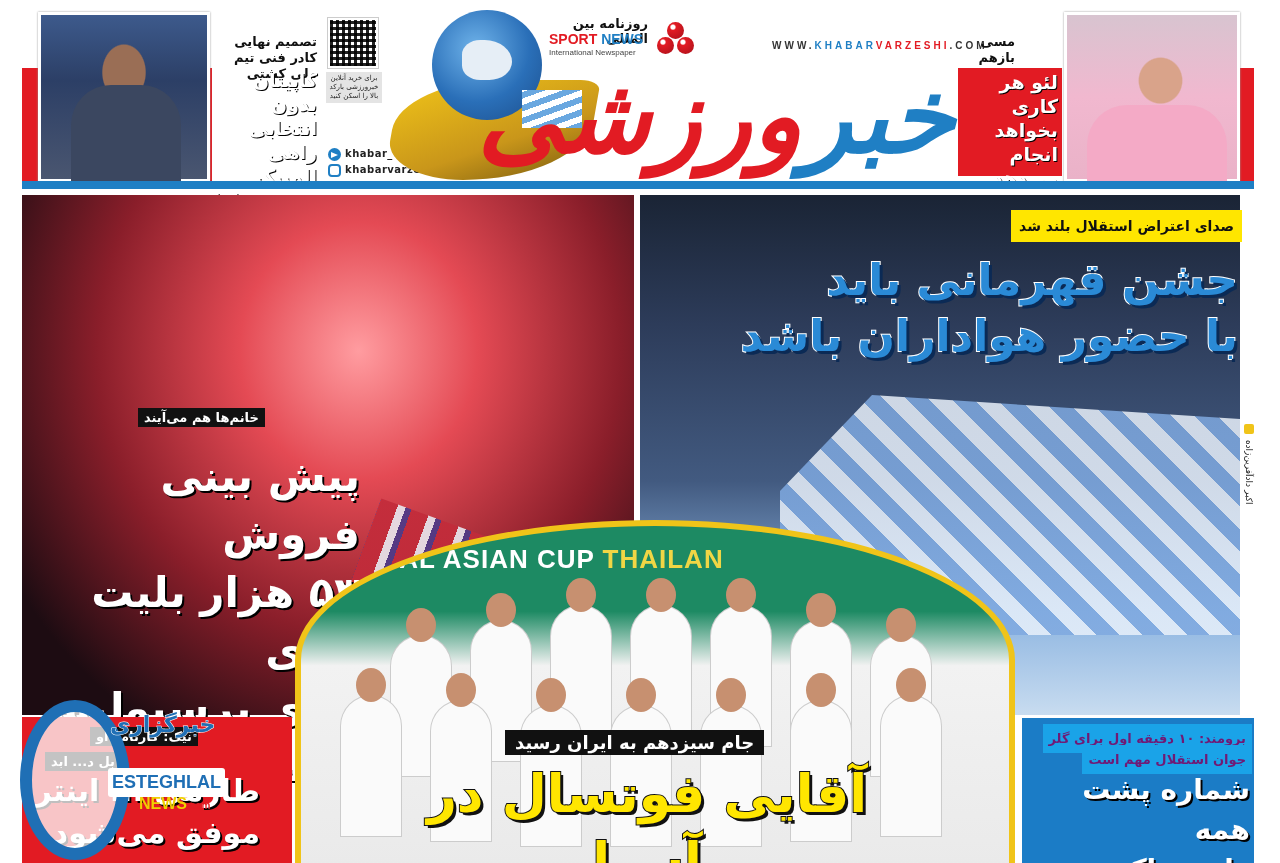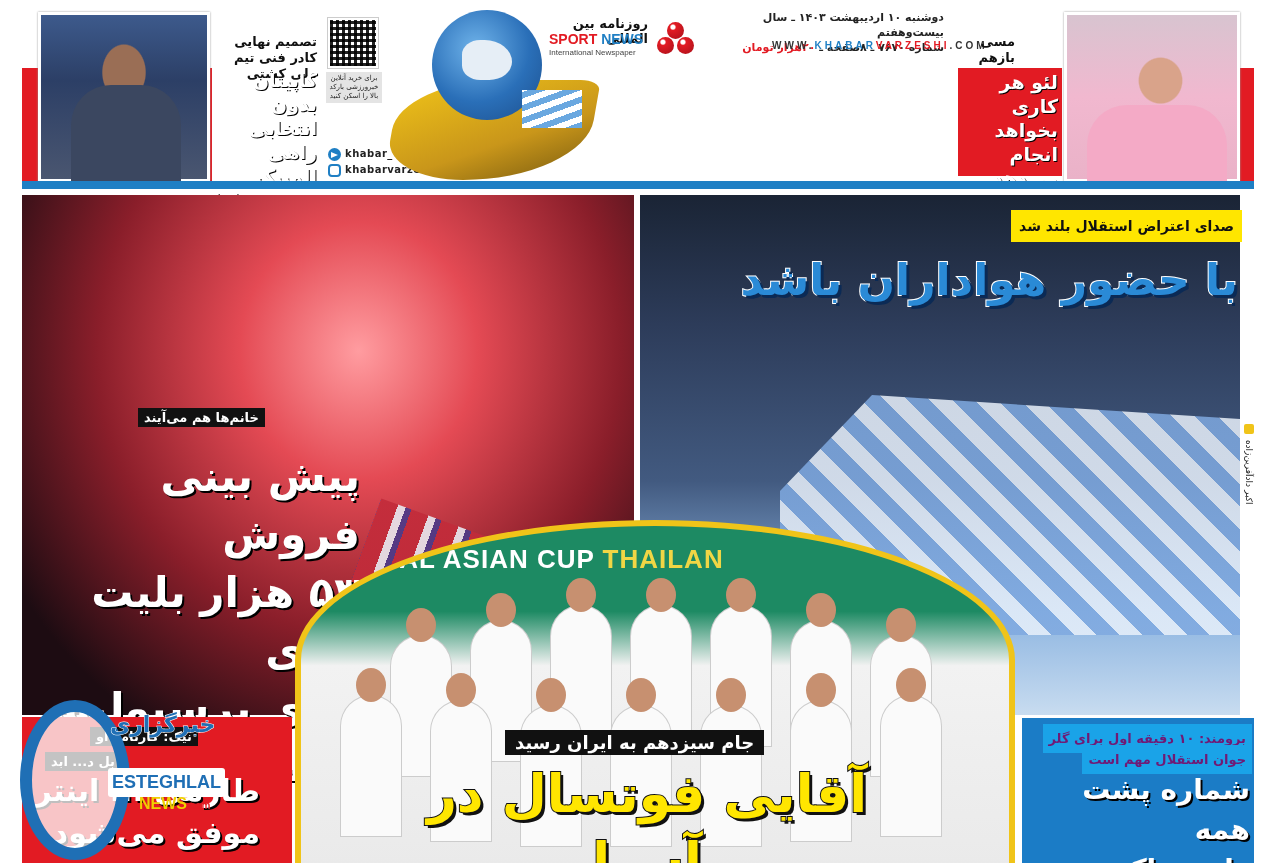--- a/index.html
+++ b/index.html
@@ -146,28 +146,24 @@
     <span class="s1">SPORT</span>
     <span class="s2">NEWS</span>
   </div>
   <div class="abs brand-intl">International Newspaper</div>
   <div class="abs balls">
     <span class="ball" style="left:11px; top:0;"></span>
     <span class="ball" style="left:1px; top:15px;"></span>
     <span class="ball" style="left:21px; top:15px;"></span>
   </div>
 
-
-  <div class="abs dateline rtl">
-    <div>دوشنبه ۱۰ اردیبهشت ۱۴۰۳ ـ سال بیست‌وهفتم</div>
-    <div>
-      <span>شماره ۷۶۷۰ ـ ۸صفحه ـ</span>
-      <span class="price">۲۰هزار تومان</span>
-    </div>
-  </div>
+  <div class="abs logo-text">
+    <span class="c1">خبر</span><span class="c2">ورزشی</span>
+  </div>
+
   <div class="abs url">
     <span>WWW.</span><span class="k">KHABAR</span><span class="v">VARZESHI</span><span>.COM</span>
   </div>
 
   <div class="abs red-box right-teaser-red"></div>
   <div class="abs kicker-small rtl" style="left:955px; top:34px; width:60px;">مسی بازهم رکورد زد</div>
   <div class="abs red-box" style="left:958px; top:68px; width:104px; height:108px;"></div>
   <div class="abs teaser-title rtl" style="left:958px; top:70px; width:100px;">لئو هر کاری بخواهد انجام می‌دهد</div>
   <div class="abs photo-box messi">
     <div class="abs messi-shirt"></div>
@@ -184,20 +180,21 @@
   <div>۵۳ هزار بلیت برای</div>
   <div>بازی پرسپولیس</div>
   <div>و سپاهان</div>
 </div>
 
 <div class="abs right-photo">
   <div class="abs flags-blue"></div>
 </div>
 <div class="abs kicker-yellow rtl" style="right:38px; top:210px;">صدای اعتراض استقلال بلند شد</div>
 <div class="abs right-headline">
+  <div>جشن قهرمانی باید</div>
   <div>با حضور هواداران باشد</div>
 </div>
 <div class="abs photo-credit">
   <span class="credit-icon"></span>
   <span>اکبر دادآفرین‌زاده</span>
 </div>
 
 <div class="abs left-bottom-red"></div>
 <div class="abs kicker-black rtl left-bottom-kicker">نیک: کارنامه او</div>
 <div class="abs kicker-black rtl left-bottom-kicker2">بل د... ابد</div>

